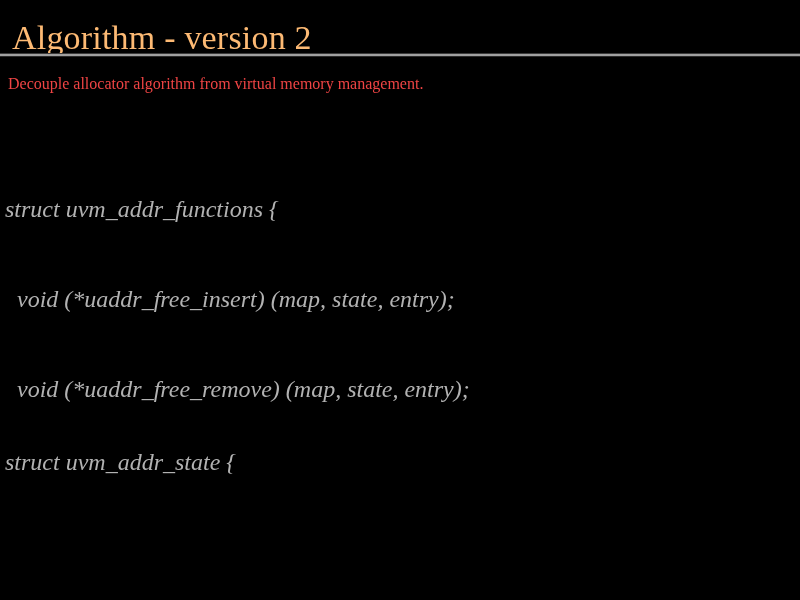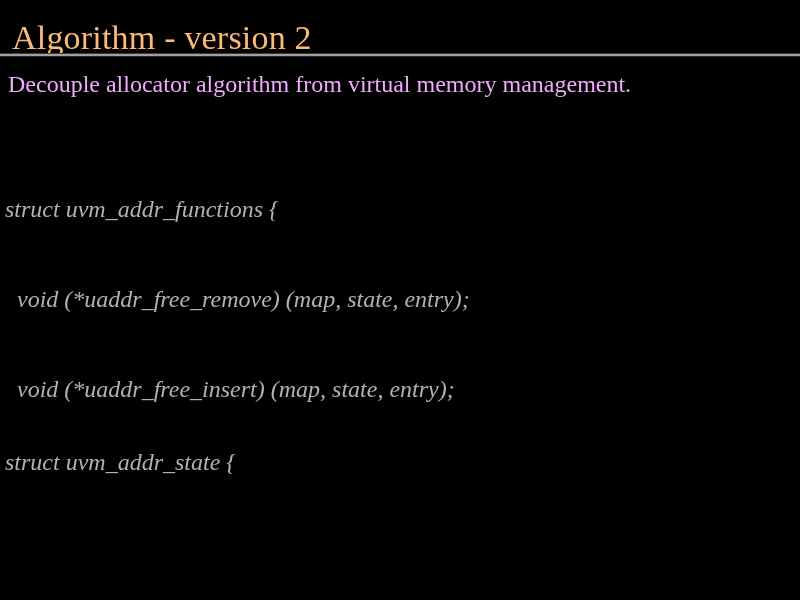--- a/index.html
+++ b/index.html
@@ -55,23 +55,23 @@
     left: 0;
     top: 62px;
     width: 800px;
     height: 538px;
   }
 
   .lead-line {
     position: absolute;
     left: 8px;
     top: 7px;
-    font-size: 24px;
+    font-size: 16px;
     line-height: 30px;
-    color: #f0abfc;
+    color: #ef4444;
     white-space: pre;
   }
 
   .code-block {
     position: absolute;
     left: 5px;
     font-size: 24px;
     line-height: 30px;
     color: #b2b2b2;
     white-space: pre;
@@ -95,22 +95,22 @@
   <div class="slide-title">Algorithm - version 2</div>
 
   <div class="title-rule"></div>
 
   <div class="body-area">
 
     <div class="lead-line">Decouple allocator algorithm from virtual memory management.</div>
 
     <div class="code-block block-a">
       <span class="code-line">struct uvm_addr_functions {</span>
+      <span class="code-line">  void (*uaddr_free_insert) (map, state, entry);</span>
       <span class="code-line">  void (*uaddr_free_remove) (map, state, entry);</span>
-      <span class="code-line">  void (*uaddr_free_insert) (map, state, entry);</span>
       
       
     </div>
 
     <div class="code-block block-b">
       <span class="code-line">struct uvm_addr_state {</span>
       
       
       
     </div>

